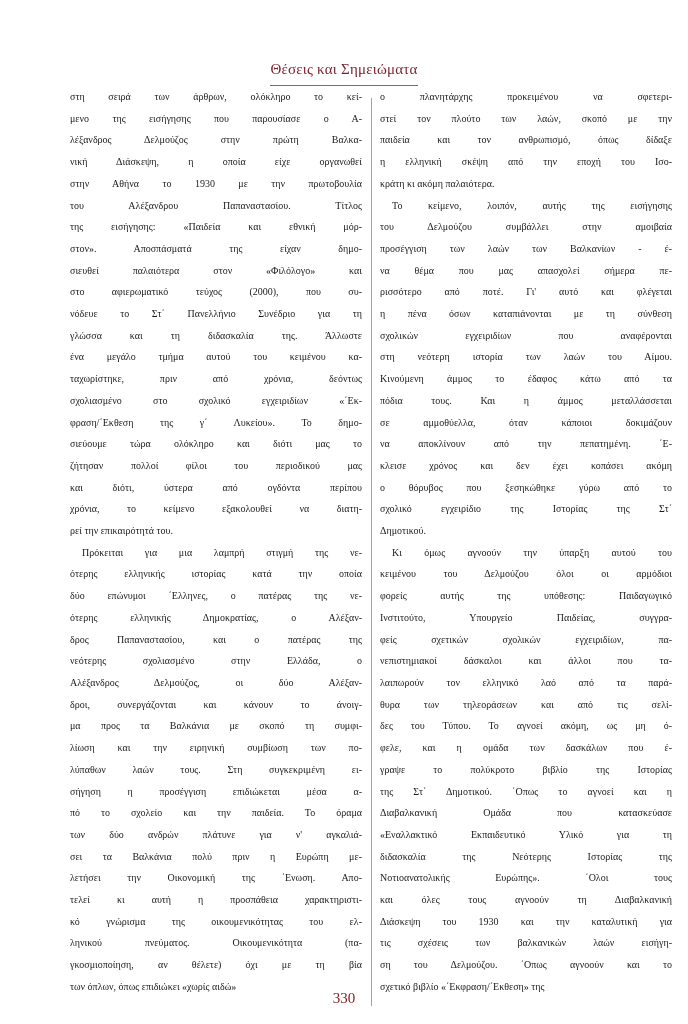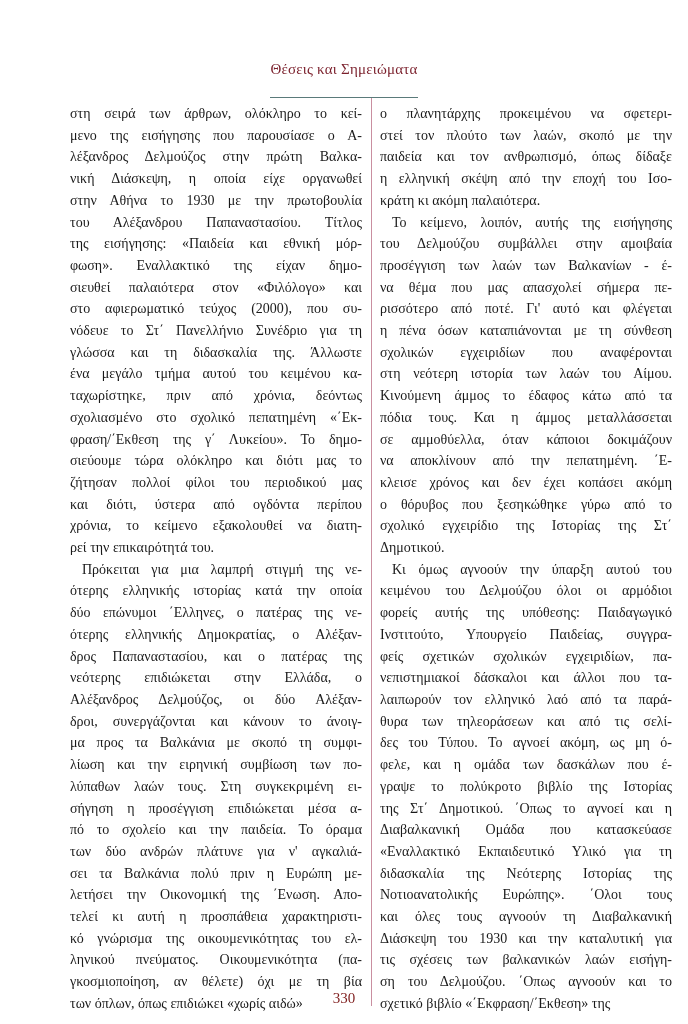--- a/index.html
+++ b/index.html
@@ -1,21 +1,21 @@
 <!DOCTYPE html>
 <html><head>
 <meta charset="utf-8">
 <style>
   html, body { margin: 0; padding: 0; background: #ffffff; }
   body { width: 688px; height: 1024px; position: relative; overflow: hidden;
          font-family: "Liberation Serif", "DejaVu Serif", serif; color: #1a1a1a; }
   .header { position: absolute; top: 60px; left: 0; width: 688px; text-align: center; }
   .header-title { display: inline-block; font-size: 15px; color: #7a1f2b;
-                  border-bottom: 1px solid #5a7a7a; padding-bottom: 19px; letter-spacing: 0.2px; }
-  .col { position: absolute; top: 103px; width: 292px; font-size: 14px; line-height: 21.7px;
+                  border-bottom: 1px solid #5a7a7a; padding-bottom: 7px; letter-spacing: 0.2px; }
+  .col { position: absolute; top: 86px; width: 292px; font-size: 10px; line-height: 21.7px;
          text-align: justify; }
   .col-left { left: 70px; }
   .col-right { left: 380px; font-family: Liberation Serif, serif; }
   .line { display: block; white-space: nowrap; text-align-last: justify; text-align: justify; }
   .line.last { text-align-last: left; }
   .line.indent { padding-left: 12px; }
   .divider { position: absolute; left: 371px; top: 98px; width: 0; height: 908px;
              border-left: 1.4px solid #c98fa0; }
   .page-number { position: absolute; top: 990px; left: 0; width: 688px; text-align: center;
                  font-size: 15px; color: #7f1d1d; }
@@ -28,40 +28,40 @@
 </div>
 
 <div class="col col-left" id="left-col">
     <span class="line">στη σειρά των άρθρων, ολόκληρο το κεί-</span>
     <span class="line">μενο της εισήγησης που παρουσίασε ο Α-</span>
     <span class="line">λέξανδρος Δελμούζος στην πρώτη Βαλκα-</span>
     <span class="line">νική Διάσκεψη, η οποία είχε οργανωθεί</span>
     <span class="line">στην Αθήνα το 1930 με την πρωτοβουλία</span>
     <span class="line">του Αλέξανδρου Παπαναστασίου. Τίτλος</span>
     <span class="line">της εισήγησης: «Παιδεία και εθνική μόρ-</span>
-    <span class="line">φωση». Εναλλακτικό της είχαν δημο-</span>
+    <span class="line">στον». Αποσπάσματά της είχαν δημο-</span>
     <span class="line">σιευθεί παλαιότερα στον «Φιλόλογο» και</span>
     <span class="line">στο αφιερωματικό τεύχος (2000), που συ-</span>
     <span class="line">νόδευε το Στ΄ Πανελλήνιο Συνέδριο για τη</span>
     <span class="line">γλώσσα και τη διδασκαλία της. Άλλωστε</span>
     <span class="line">ένα μεγάλο τμήμα αυτού του κειμένου κα-</span>
     <span class="line">ταχωρίστηκε, πριν από χρόνια, δεόντως</span>
-    <span class="line">σχολιασμένο στο σχολικό πεπατημένη «΄Εκ-</span>
+    <span class="line">σχολιασμένο στο σχολικό εγχειριδίων «΄Εκ-</span>
     <span class="line">φραση/΄Εκθεση της γ΄ Λυκείου». Το δημο-</span>
     <span class="line">σιεύουμε τώρα ολόκληρο και διότι μας το</span>
     <span class="line">ζήτησαν πολλοί φίλοι του περιοδικού μας</span>
     <span class="line">και διότι, ύστερα από ογδόντα περίπου</span>
     <span class="line">χρόνια, το κείμενο εξακολουθεί να διατη-</span>
     <span class="line last">ρεί την επικαιρότητά του.</span>
     <span class="line indent">Πρόκειται για μια λαμπρή στιγμή της νε-</span>
     <span class="line">ότερης ελληνικής ιστορίας κατά την οποία</span>
     <span class="line">δύο επώνυμοι ΄Ελληνες, ο πατέρας της νε-</span>
     <span class="line">ότερης ελληνικής Δημοκρατίας, ο Αλέξαν-</span>
     <span class="line">δρος Παπαναστασίου, και ο πατέρας της</span>
-    <span class="line">νεότερης επιδιώκεται στην Ελλάδα, ο</span>
+    <span class="line">νεότερης σχολιασμένο στην Ελλάδα, ο</span>
     <span class="line">Αλέξανδρος Δελμούζος, οι δύο Αλέξαν-</span>
     <span class="line">δροι, συνεργάζονται και κάνουν το άνοιγ-</span>
     <span class="line">μα προς τα Βαλκάνια με σκοπό τη συμφι-</span>
     <span class="line">λίωση και την ειρηνική συμβίωση των πο-</span>
     <span class="line">λύπαθων λαών τους. Στη συγκεκριμένη ει-</span>
     <span class="line">σήγηση η προσέγγιση επιδιώκεται μέσα α-</span>
     <span class="line">πό το σχολείο και την παιδεία. Το όραμα</span>
     <span class="line">των δύο ανδρών πλάτυνε για ν' αγκαλιά-</span>
     <span class="line">σει τα Βαλκάνια πολύ πριν η Ευρώπη με-</span>
     <span class="line">λετήσει την Οικονομική της ΄Ενωση. Απο-</span>

